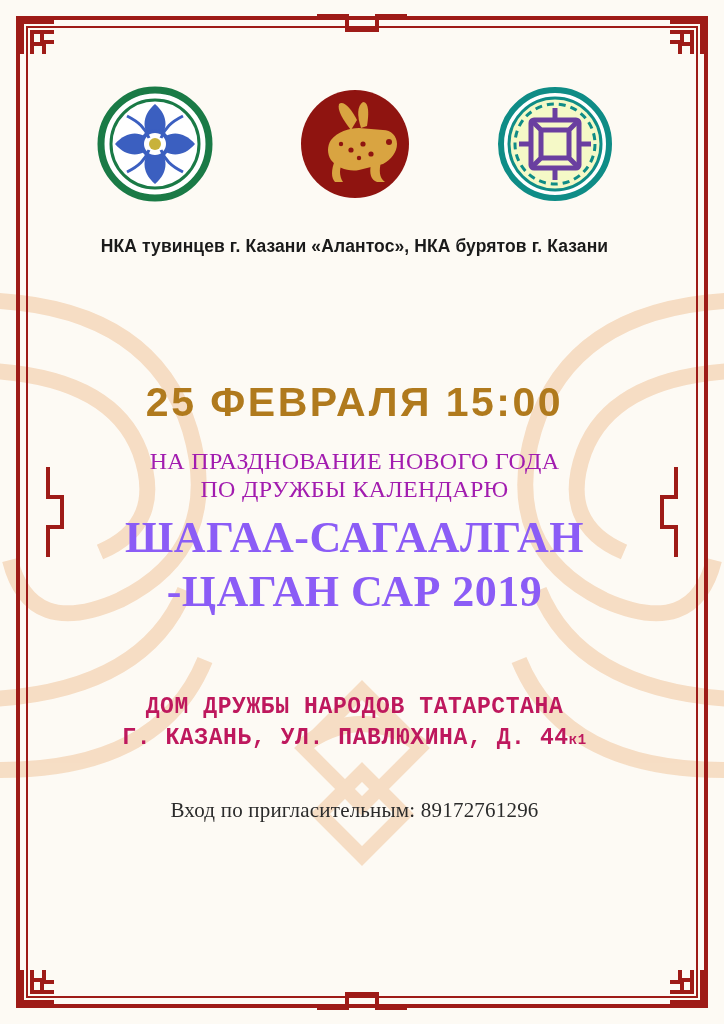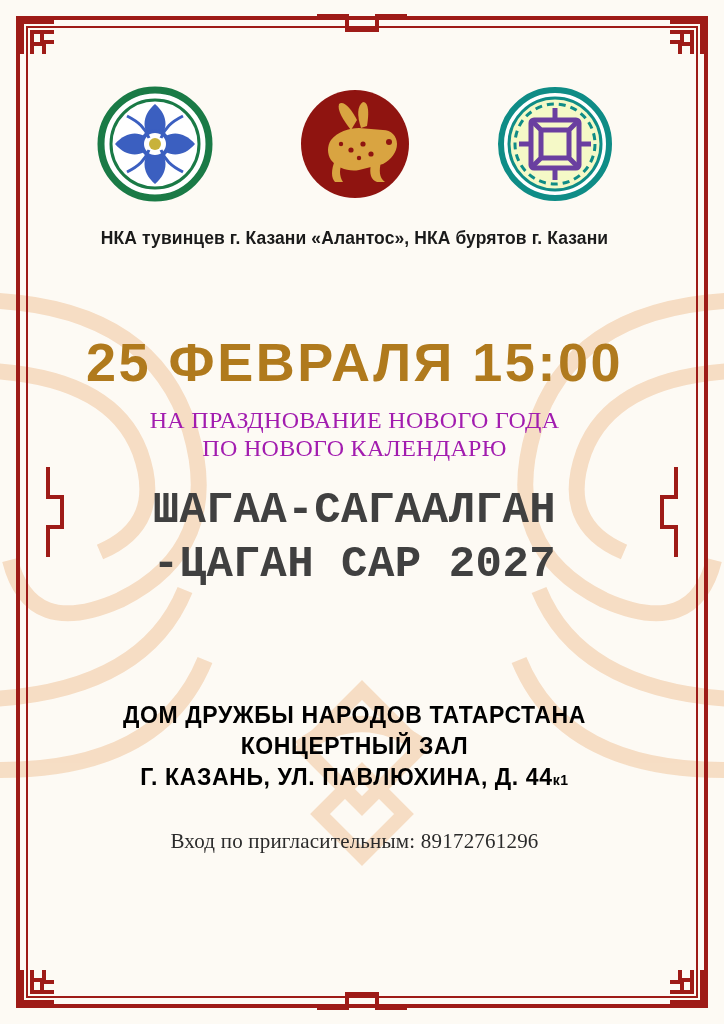--- a/index.html
+++ b/index.html
@@ -74,20 +74,21 @@
     position: relative;
     z-index: 5;
     width: 100%;
     height: 100%;
     box-sizing: border-box;
     padding: 60px 71px 40px 56px;
     display: flex;
     flex-direction: column;
     align-items: center;
     text-align: center;
+    gap: 8px;
   }
 
   .emblems {
     display: flex;
     align-items: center;
     justify-content: center;
     gap: 84px;
     margin-top: 26px;
   }
   .emblem {
@@ -99,55 +100,54 @@
   .orgs {
     margin-top: 26px;
     font-size: 17.5px;
     color: #1a1a1a;
     font-weight: 600;
     letter-spacing: 0.1px;
     font-family: "Liberation Sans", sans-serif;
   }
 
   .date-line {
-    margin-top: 82px;
-    font-size: 54px;
+    margin-top: 114px;
+    font-size: 41px;
     font-weight: 700;
     color: #b07a1d;
     letter-spacing: 2.5px;
     font-family: "Liberation Sans", sans-serif;
   }
 
   .invite-line {
     margin-top: 14px;
     font-size: 24px;
     line-height: 1.15;
     color: #a21caf;
     font-family: "Liberation Serif", serif;
     letter-spacing: 0.3px;
   }
 
   .title {
-    margin-top: 22px;
     font-size: 44px;
     font-weight: 700;
-    color: #404040;
+    color: #8b5cf6;
     line-height: 1.22;
     letter-spacing: 0.5px;
-    font-family: Liberation Mono, monospace;
+    font-family: Liberation Serif, serif;
   }
 
   .venue {
-    margin-top: 108px;
+    margin-top: 65px;
     font-size: 23px;
     font-weight: 700;
     line-height: 1.35;
-    color: #000000;
+    color: #be185d;
     letter-spacing: 0.6px;
-    font-family: Liberation Sans, sans-serif;
+    font-family: Liberation Mono, monospace;
   }
   .venue .small {
     font-size: 14px;
   }
 
   .entry {
     margin-top: 36px;
     font-size: 21px;
     color: #2b2b2b;
     font-family: "Liberation Serif", serif;
@@ -298,31 +298,30 @@
       </svg>
 
     </div>
 
     <div class="orgs">НКА тувинцев г. Казани «Алантос», НКА бурятов г. Казани</div>
 
     <div class="date-line">25 ФЕВРАЛЯ 15:00</div>
 
     <div class="invite-line">
       <div>НА ПРАЗДНОВАНИЕ НОВОГО ГОДА</div>
-      <div>ПО НОВОГО КАЛЕНДАРЮ</div>
+      <div>ПО ДРУЖБЫ КАЛЕНДАРЮ</div>
     </div>
 
     <div class="title">
       <div>ШАГАА-САГААЛГАН</div>
-      <div>-ЦАГАН САР 2027</div>
+      <div>-ЦАГАН САР 2019</div>
     </div>
 
     <div class="venue">
       <div>ДОМ ДРУЖБЫ НАРОДОВ ТАТАРСТАНА</div>
-      <div>КОНЦЕРТНЫЙ ЗАЛ</div>
       <div>
         <span>Г. КАЗАНЬ, УЛ. ПАВЛЮХИНА, Д. 44</span><span class="small">к1</span>
       </div>
     </div>
 
     <div class="entry">Вход по пригласительным: 89172761296</div>
 
   </div>
 </div>
 

